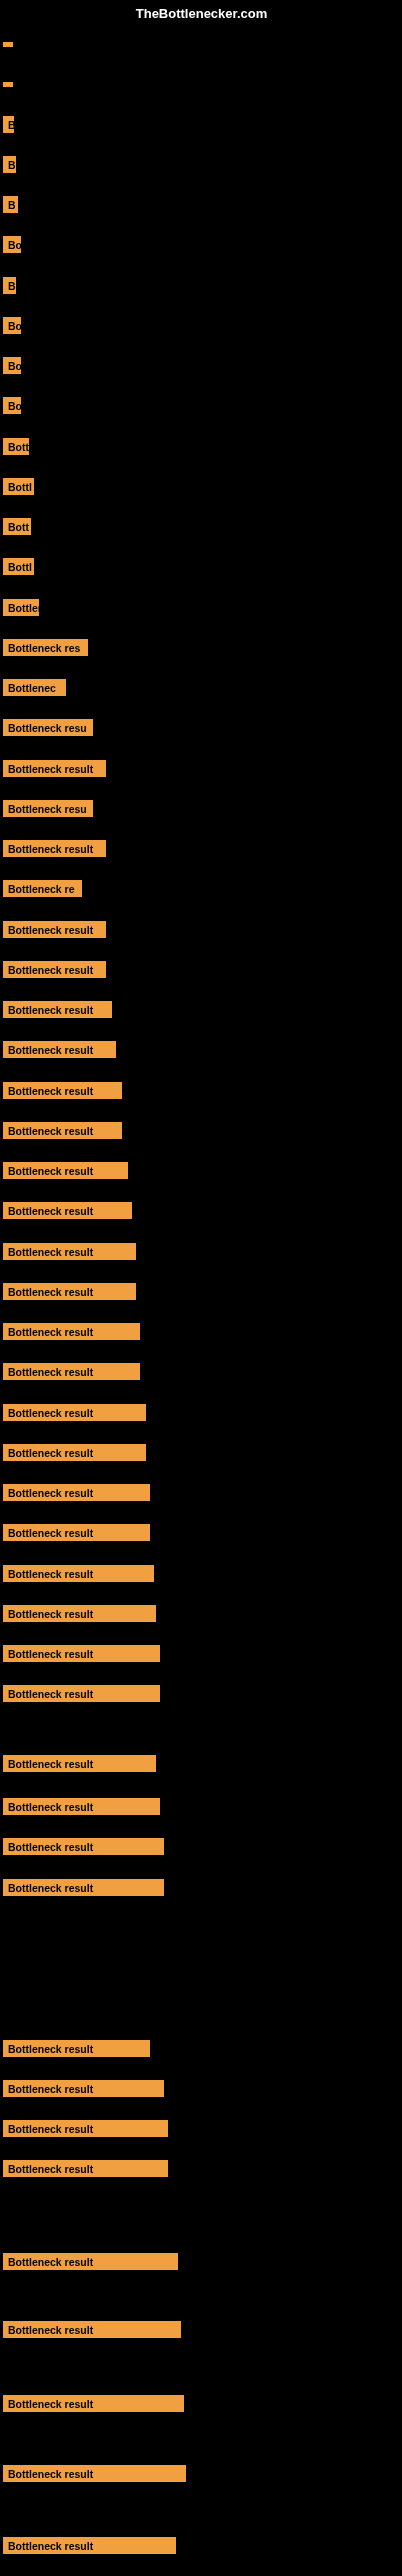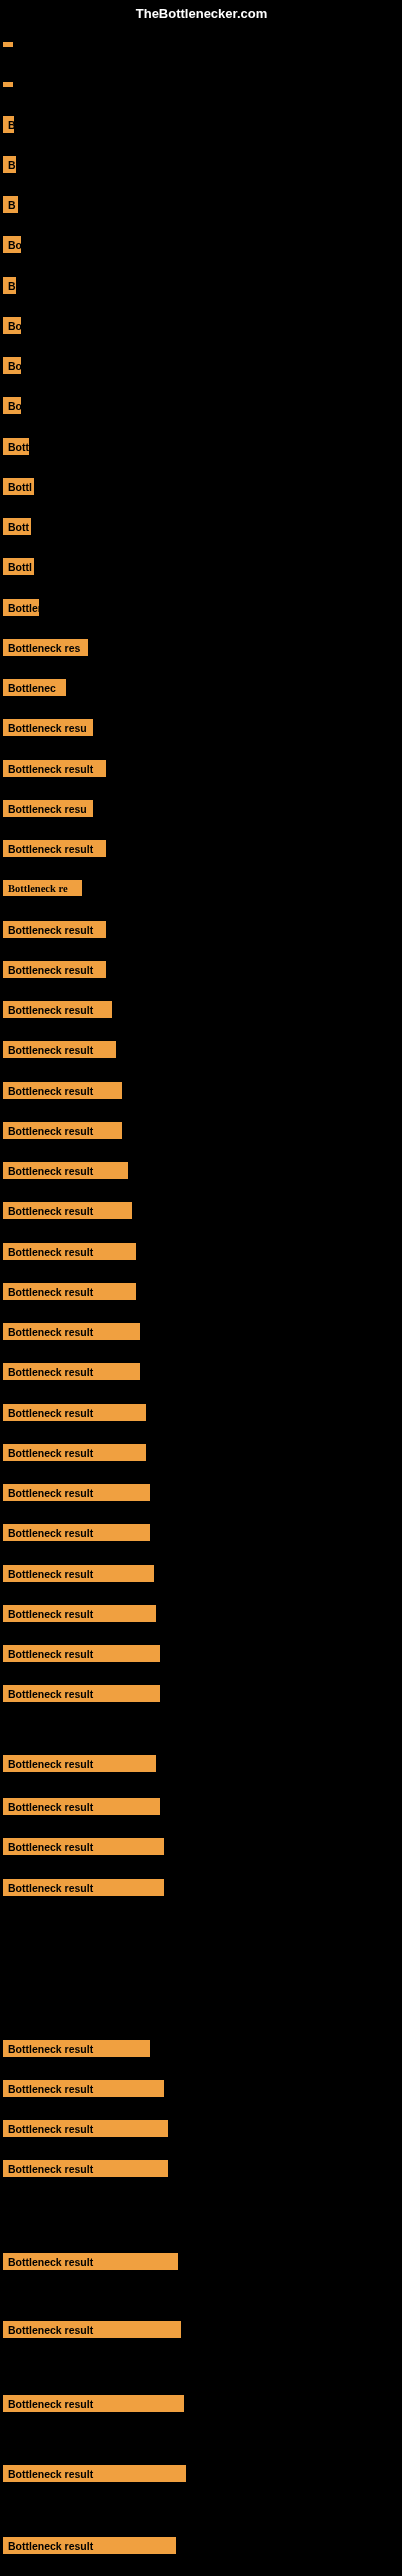--- a/index.html
+++ b/index.html
@@ -66,21 +66,21 @@
     <div class="bottleneck-item" style="position: absolute; top: 475px; left: 3.2px;"><span class="bottleneck-label" style="width: 31px; display: inline-block;">Bottl</span></div>
     <div class="bottleneck-item" style="position: absolute; top: 515px; left: 3.2px;"><span class="bottleneck-label" style="width: 28px; display: inline-block;">Bott</span></div>
     <div class="bottleneck-item" style="position: absolute; top: 555px; left: 3.2px;"><span class="bottleneck-label" style="width: 31px; display: inline-block;">Bottl</span></div>
     <div class="bottleneck-item" style="position: absolute; top: 596px; left: 3.2px;"><span class="bottleneck-label" style="width: 36px; display: inline-block;">Bottlenec</span></div>
     <div class="bottleneck-item" style="position: absolute; top: 636px; left: 3.2px;"><span class="bottleneck-label" style="width: 85px; display: inline-block;">Bottleneck res</span></div>
     <div class="bottleneck-item" style="position: absolute; top: 676px; left: 3.2px;"><span class="bottleneck-label" style="width: 63px; display: inline-block;">Bottlenec</span></div>
     <div class="bottleneck-item" style="position: absolute; top: 716px; left: 3.2px;"><span class="bottleneck-label" style="width: 90px; display: inline-block;">Bottleneck resu</span></div>
     <div class="bottleneck-item" style="position: absolute; top: 757px; left: 3.2px;"><span class="bottleneck-label" style="width: 103px; display: inline-block;">Bottleneck result</span></div>
     <div class="bottleneck-item" style="position: absolute; top: 797px; left: 3.2px;"><span class="bottleneck-label" style="width: 90px; display: inline-block;">Bottleneck resu</span></div>
     <div class="bottleneck-item" style="position: absolute; top: 837px; left: 3.2px;"><span class="bottleneck-label" style="width: 103px; display: inline-block;">Bottleneck result</span></div>
-    <div class="bottleneck-item" style="position: absolute; top: 877px; left: 3.2px; font-family: Liberation Serif, serif;"><span class="bottleneck-label" style="width: 79px; display: inline-block;">Bottleneck re</span></div>
+    <div class="bottleneck-item" style="position: absolute; top: 877px; left: 3.2px;"><span class="bottleneck-label" style="width: 79px; display: inline-block;">Bottleneck re</span></div>
     <div class="bottleneck-item" style="position: absolute; top: 918px; left: 3.2px;"><span class="bottleneck-label" style="width: 103px; display: inline-block;">Bottleneck result</span></div>
     <div class="bottleneck-item" style="position: absolute; top: 958px; left: 3.2px;"><span class="bottleneck-label" style="width: 103px; display: inline-block;">Bottleneck result</span></div>
     <div class="bottleneck-item" style="position: absolute; top: 998px; left: 3.2px;"><span class="bottleneck-label" style="width: 109px; display: inline-block;">Bottleneck result</span></div>
     <div class="bottleneck-item" style="position: absolute; top: 1038px; left: 3.2px;"><span class="bottleneck-label" style="width: 113px; display: inline-block;">Bottleneck result</span></div>
     <div class="bottleneck-item" style="position: absolute; top: 1079px; left: 3.2px;"><span class="bottleneck-label" style="width: 119px; display: inline-block;">Bottleneck result</span></div>
     <div class="bottleneck-item" style="position: absolute; top: 1119px; left: 3.2px;"><span class="bottleneck-label" style="width: 119px; display: inline-block;">Bottleneck result</span></div>
     <div class="bottleneck-item" style="position: absolute; top: 1159px; left: 3.2px;"><span class="bottleneck-label" style="width: 125px; display: inline-block;">Bottleneck result</span></div>
     <div class="bottleneck-item" style="position: absolute; top: 1199px; left: 3.2px;"><span class="bottleneck-label" style="width: 129px; display: inline-block;">Bottleneck result</span></div>
     <div class="bottleneck-item" style="position: absolute; top: 1240px; left: 3.2px;"><span class="bottleneck-label" style="width: 133px; display: inline-block;">Bottleneck result</span></div>
     <div class="bottleneck-item" style="position: absolute; top: 1280px; left: 3.2px;"><span class="bottleneck-label" style="width: 133px; display: inline-block;">Bottleneck result</span></div>

